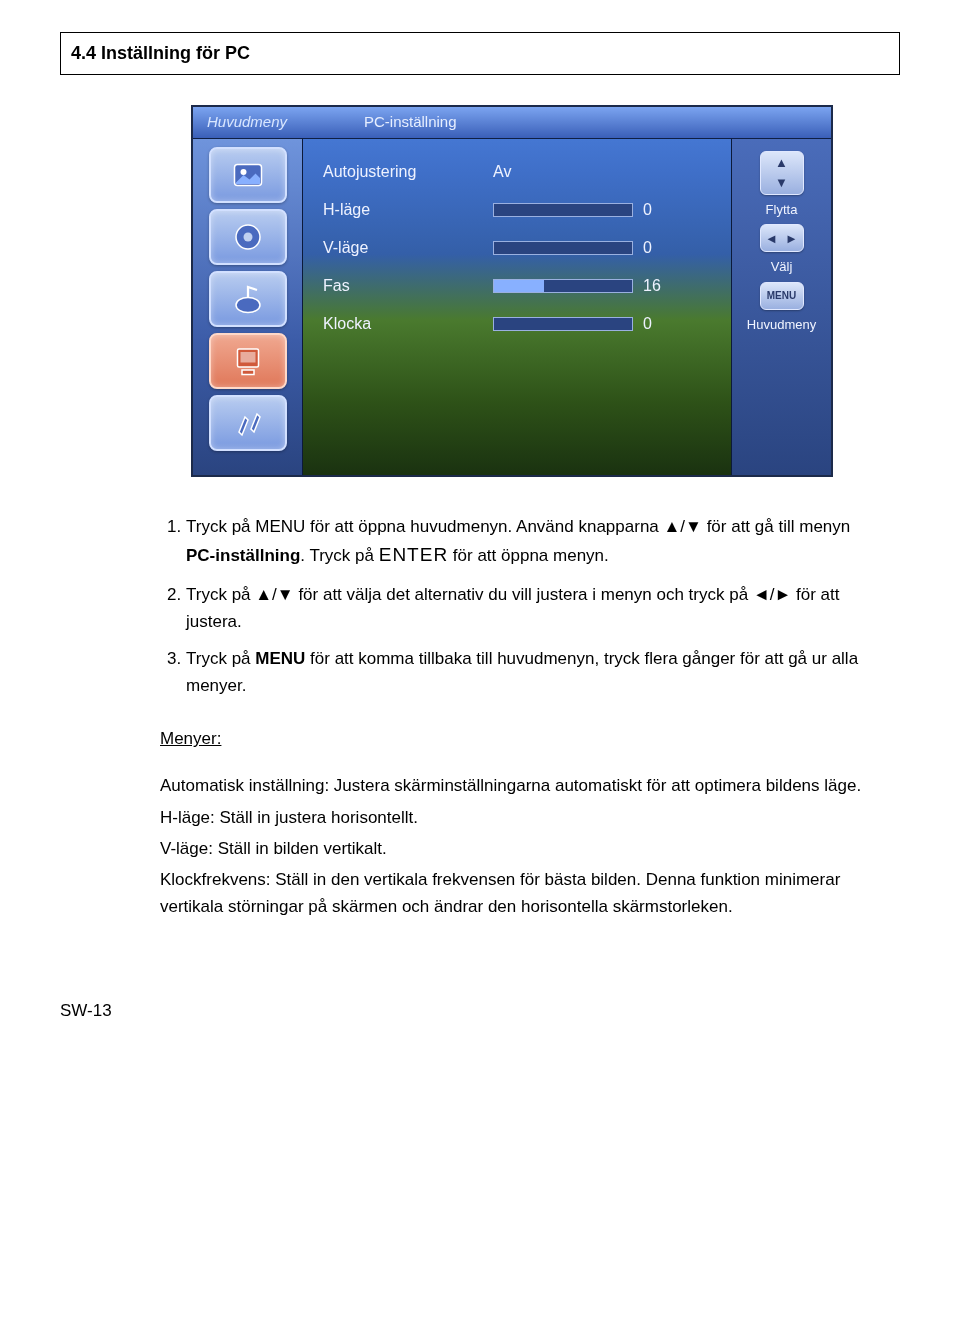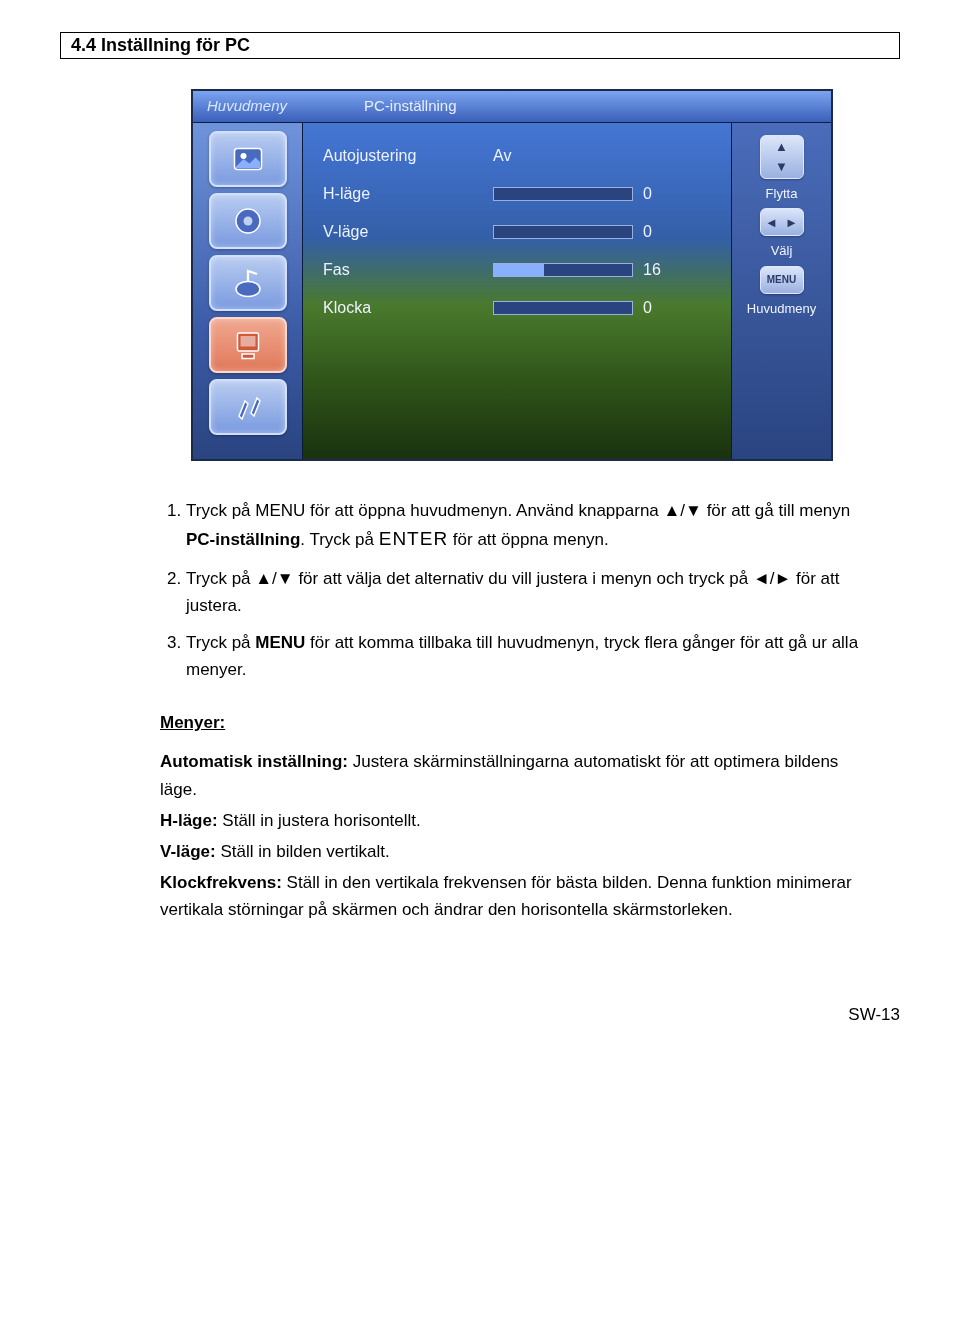--- a/index.html
+++ b/index.html
@@ -7,21 +7,21 @@
     font-family: Arial, Helvetica, sans-serif;
     font-size: 17px;
     color: #000;
     background: #fff;
     width: 960px;
     padding: 32px 60px 40px 60px;
     line-height: 1.35;
   }
   .section-title-box {
     border: 1.5px solid #000;
-    padding: 0 10px;
+    padding: 8px 10px;
     margin-bottom: 30px;
   }
   .section-title-box span { font-weight: bold; font-size: 18px; }
 
   
   .osd-wrap {
     margin: 6px auto 36px auto;
     width: 578px;
   }
   .osd {
@@ -115,28 +115,28 @@
     margin-bottom: 10px;
     line-height: 1.6;
   }
   .symbol { font-family: Arial, sans-serif; }
   .enter { font-family: Arial, sans-serif; font-size: 19px; letter-spacing: 1px; }
   .menus-section {
     line-height: 1.6;
     padding-right: 10px;
   }
   .menus-section .heading {
-    font-weight: bold;
+    font-weight: normal;
     text-decoration: underline;
-    margin-bottom: 12px;
+    margin-bottom: 20px;
   }
   .menus-section p { margin-bottom: 4px; }
-  .menus-section .term { font-weight: bold; margin-top: 36px; }
+  .menus-section .term { font-weight: normal; margin-top: 36px; }
   .page-num {
-    text-align: right;
+    text-align: left;
     margin-top: 80px;
     font-size: 17px;
   }
 </style>
 </head>
 <body>
 
 <div class="section-title-box">
   <span>4.4  Inställning för PC</span>
 </div>

